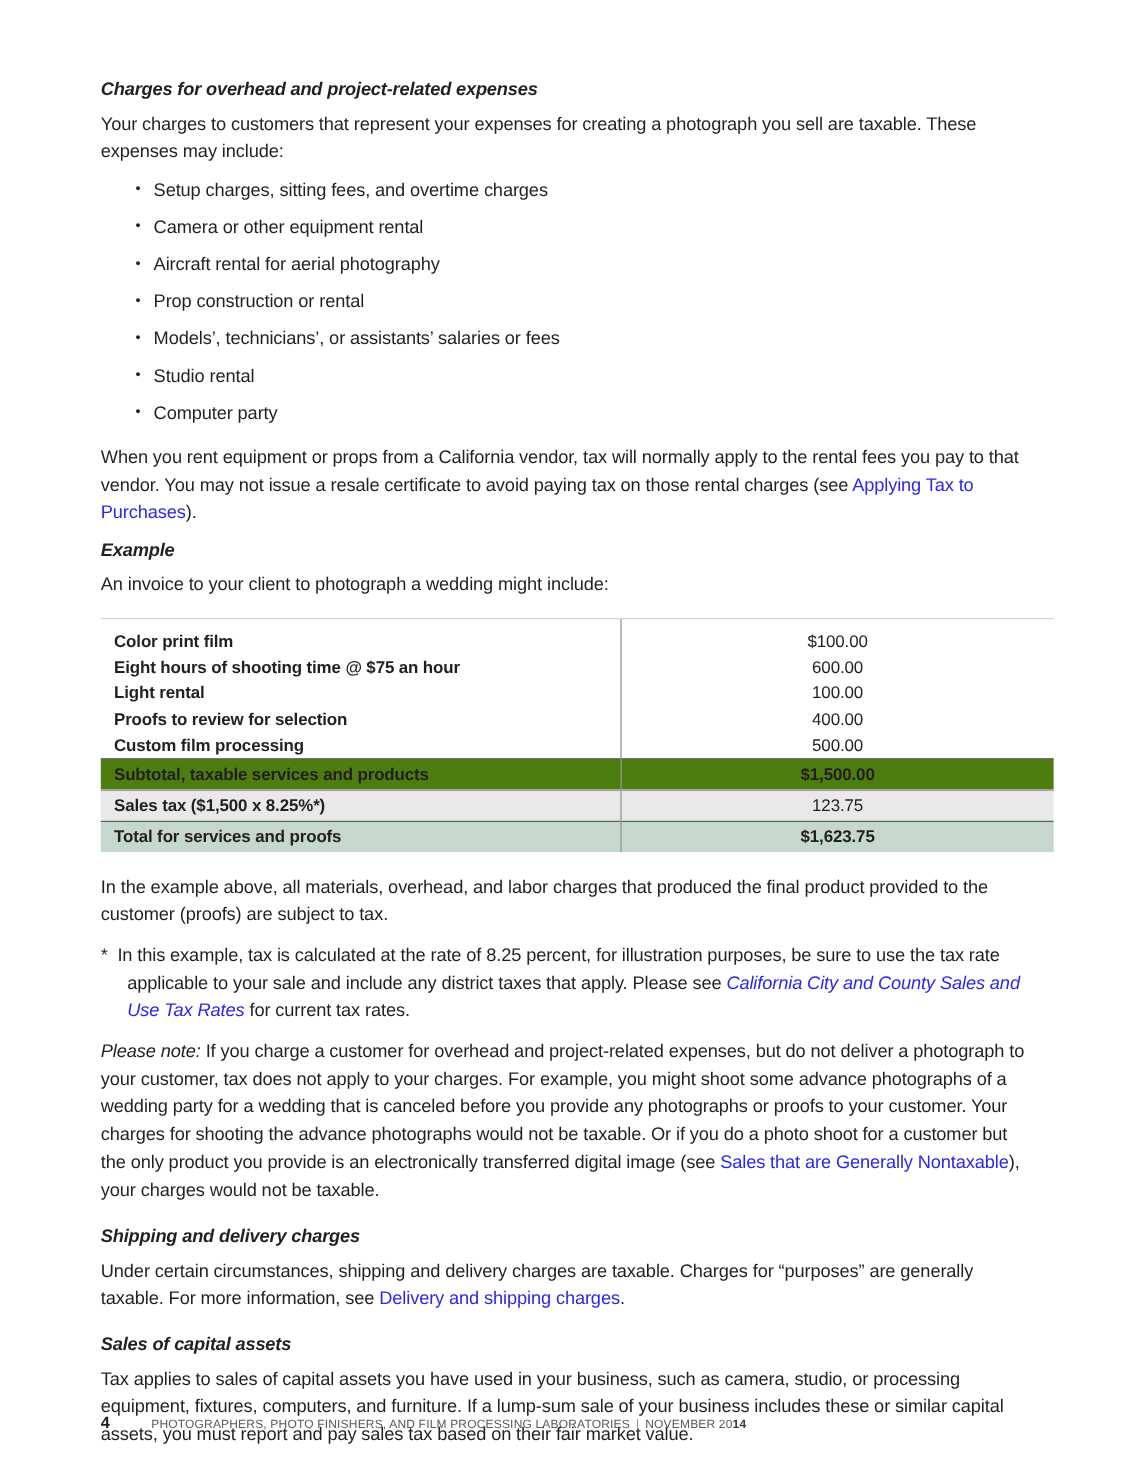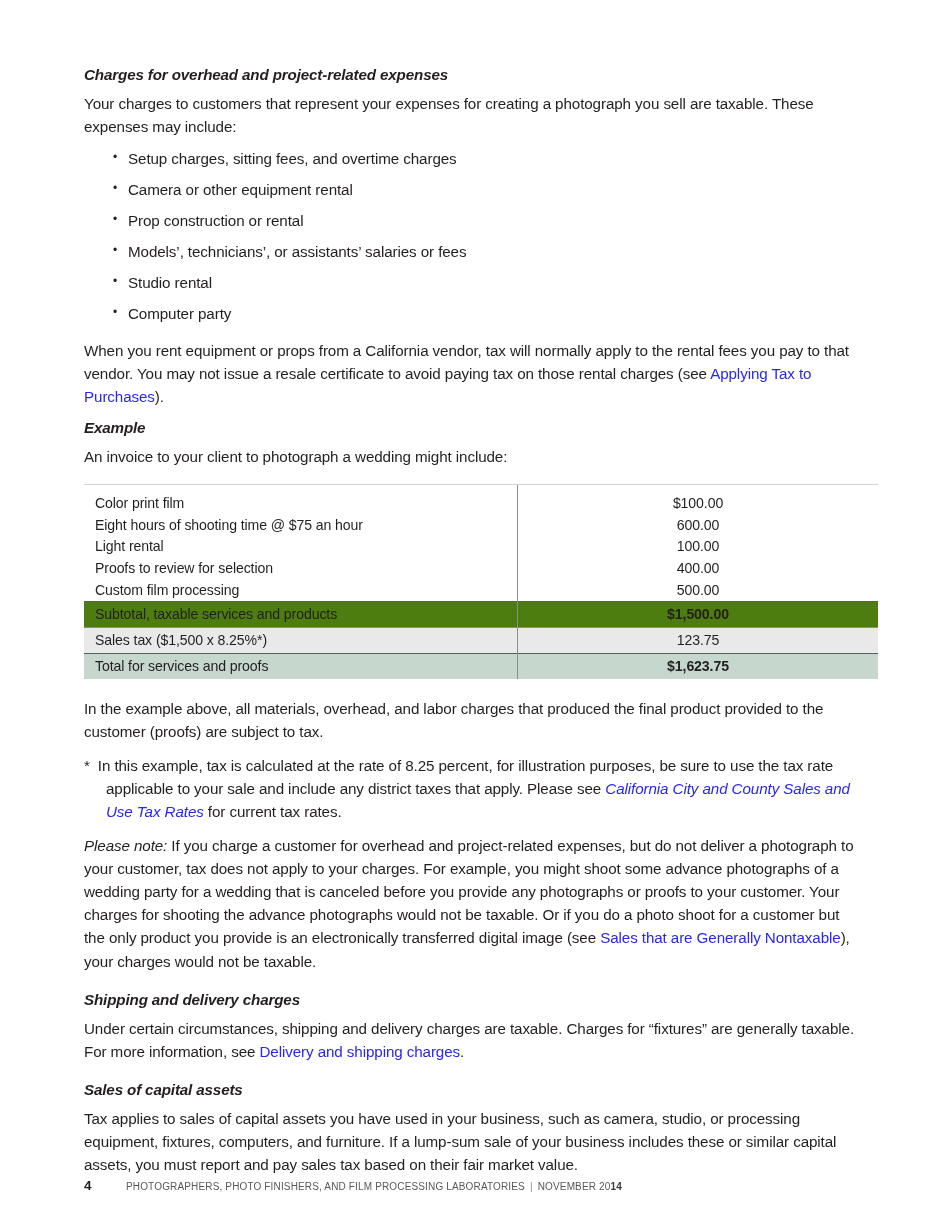--- a/index.html
+++ b/index.html
@@ -85,20 +85,21 @@
   table.invoice td {
     font-size: 14.1px;
     color: #231f20;
     padding: 0;
     letter-spacing: -0.1px;
   }
   table.invoice td.desc {
     width: 422px;
     padding-left: 11px;
     text-align: left;
+    font-weight: bold;
   }
   table.invoice td.amt {
     width: 360px;
     text-align: center;
     border-left: 1.6px solid #8b8f8d;
   }
   table.invoice tr.first-line td { padding-top: 7px; }
   tr.line td {
     height: 21.7px;
   }
@@ -165,20 +166,21 @@
 <div class="page">
   <div class="content">
 
     <h2 class="section-head">Charges for overhead and project-related expenses</h2>
 
     <p class="body">Your charges to customers that represent your expenses for creating a photograph you sell are taxable. These expenses may include:</p>
 
     <ul class="bullets">
       <li>Setup charges, sitting fees, and overtime charges</li>
       <li>Camera or other equipment rental</li>
+      <li>Aircraft rental for aerial photography</li>
       <li>Prop construction or rental</li>
       <li>Models’, technicians’, or assistants’ salaries or fees</li>
       <li>Studio rental</li>
       <li>Computer party</li>
     </ul>
 
     <p class="body"><span>When you rent equipment or props from a California vendor, tax will normally apply to the rental fees you pay to that vendor. You may not issue a resale certificate to avoid paying tax on those rental charges (see </span><a class="doc-link" href="#">Applying Tax to Purchases</a><span>).</span></p>
 
     <h2 class="section-head">Example</h2>
 
@@ -222,21 +224,21 @@
       </table>
 
     <p class="body">In the example above, all materials, overhead, and labor charges that produced the final product provided to the customer (proofs) are subject to tax.</p>
 
     <p class="footnote"><span class="star">*</span><span>In this example, tax is calculated at the rate of 8.25 percent, for illustration purposes, be sure to use the tax rate applicable to your sale and include any district taxes that apply. Please see </span><a class="doc-link italic" href="#">California City and County Sales and Use Tax Rates</a><span> for current tax rates.</span></p>
 
     <p class="body"><span class="note-label">Please note:</span><span> If you charge a customer for overhead and project-related expenses, but do not deliver a photograph to your customer, tax does not apply to your charges. For example, you might shoot some advance photographs of a wedding party for a wedding that is canceled before you provide any photographs or proofs to your customer. Your charges for shooting the advance photographs would not be taxable. Or if you do a photo shoot for a customer but the only product you provide is an electronically transferred digital image (see </span><a class="doc-link" href="#">Sales that are Generally Nontaxable</a><span>), your charges would not be taxable.</span></p>
 
     <h2 class="section-head tight-top">Shipping and delivery charges</h2>
 
-    <p class="body"><span>Under certain circumstances, shipping and delivery charges are taxable. Charges for “fixtures” are generally taxable. For more information, see </span><a class="doc-link" href="#">Delivery and shipping charges</a><span>.</span></p>
+    <p class="body"><span>Under certain circumstances, shipping and delivery charges are taxable. Charges for “purposes” are generally taxable. For more information, see </span><a class="doc-link" href="#">Delivery and shipping charges</a><span>.</span></p>
 
     <h2 class="section-head tight-top">Sales of capital assets</h2>
 
     <p class="body no-bottom">Tax applies to sales of capital assets you have used in your business, such as camera, studio, or processing equipment, fixtures, computers, and furniture. If a lump-sum sale of your business includes these or similar capital assets, you must report and pay sales tax based on their fair market value.</p>
 
   </div>
 
   <div class="footer">
     <span class="pagenum">4</span>
     <span class="ftext"><span>PHOTOGRAPHERS, PHOTO FINISHERS, AND FILM PROCESSING LABORATORIES</span><span class="sep">|</span><span>NOVEMBER 20</span><span class="yr-bold">14</span></span>

